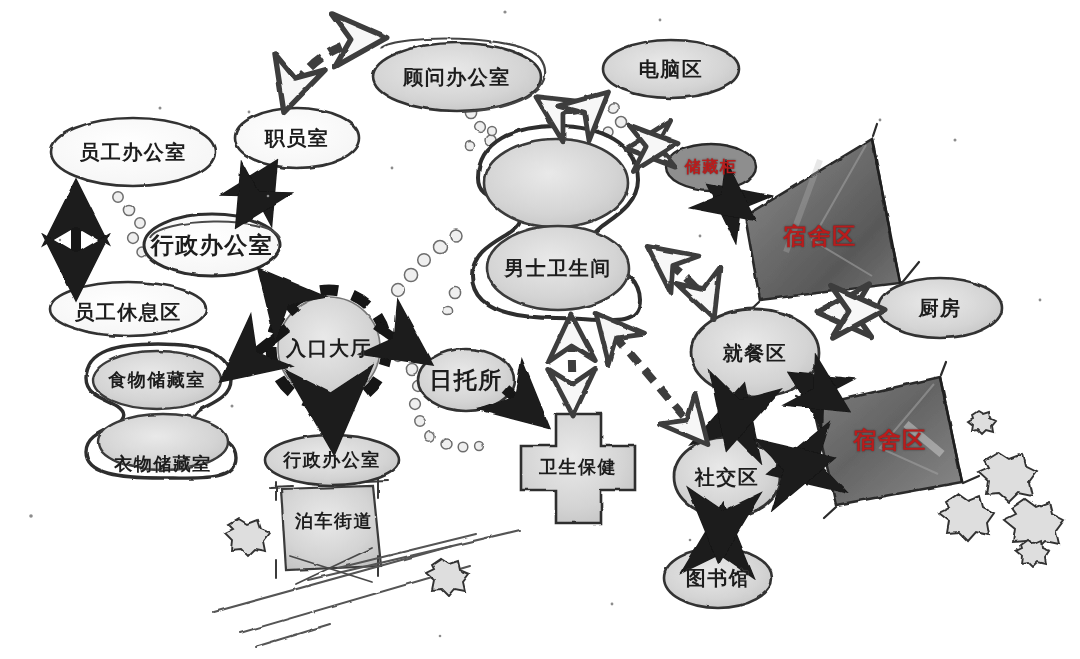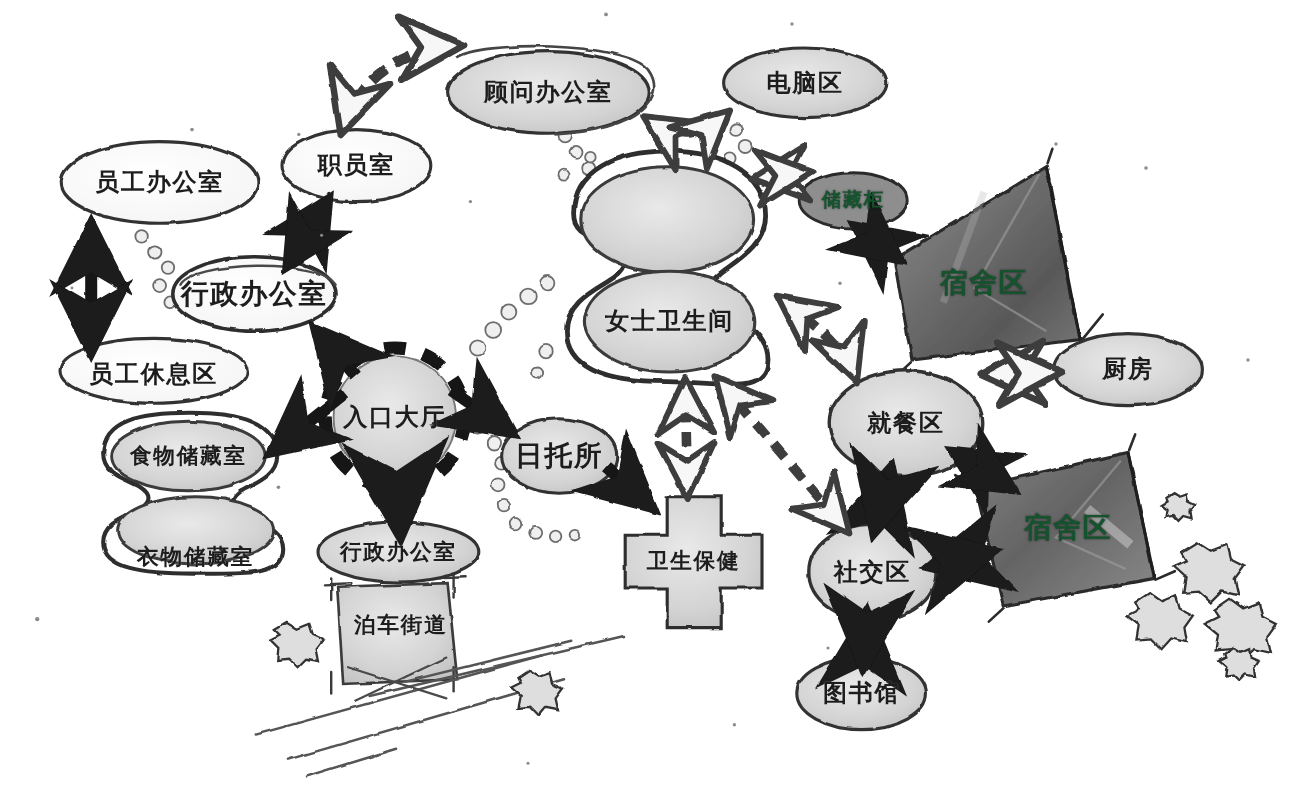--- a/index.html
+++ b/index.html
@@ -16,21 +16,21 @@
   .nodelabel{
     position:absolute;
     transform:translate(-50%,-50%);
     white-space:nowrap;
     color:#1d1d1d;
     font-weight:700;
     letter-spacing:1.5px;
     pointer-events:none;
     text-shadow:0 0 1px rgba(255,255,255,.45);
   }
-  .nodelabel.light{ color:#14532d; text-shadow:0 0 2px rgba(0,0,0,.55); }
+  .nodelabel.light{ color:#b91c1c; text-shadow:0 0 2px rgba(0,0,0,.55); }
   .lbl-20{font-size:20px;}
   .lbl-19{font-size:23px;}
   .lbl-18{font-size:18px;}
   .lbl-16{font-size:16px;}
 </style>
 </head>
 <body>
 
 <div id="stage">
 
@@ -285,21 +285,21 @@
         <circle cx="60" cy="240" r="1.2"></circle>
     </g>
   </svg>
 
   <div class="nodelabel lbl-20" style="left:457px;top:77px">顾问办公室</div>
   <div class="nodelabel lbl-20" style="left:671px;top:69px">电脑区</div>
   <div class="nodelabel lbl-20" style="left:297px;top:138px">职员室</div>
   <div class="nodelabel lbl-20" style="left:133px;top:152px">员工办公室</div>
   <div class="nodelabel lbl-19" style="left:212px;top:245px">行政办公室</div>
   <div class="nodelabel lbl-20" style="left:128px;top:312px">员工休息区</div>
-  <div class="nodelabel lbl-20" style="left:558px;top:268px">女士卫生间</div>
+  <div class="nodelabel lbl-20" style="left:558px;top:268px">男士卫生间</div>
   <div class="nodelabel lbl-16 light" style="left:711px;top:167px">储藏柜</div>
   <div class="nodelabel lbl-19 light" style="left:820px;top:236px">宿舍区</div>
   <div class="nodelabel lbl-20" style="left:940px;top:308px">厨房</div>
   <div class="nodelabel lbl-20" style="left:755px;top:353px">就餐区</div>
   <div class="nodelabel lbl-20" style="left:329px;top:348px">入口大厅</div>
   <div class="nodelabel lbl-18" style="left:157px;top:380px">食物储藏室</div>
   <div class="nodelabel lbl-18" style="left:163px;top:464px">衣物储藏室</div>
   <div class="nodelabel lbl-19" style="left:466px;top:380px">日托所</div>
   <div class="nodelabel lbl-18" style="left:332px;top:460px">行政办公室</div>
   <div class="nodelabel lbl-18" style="left:578px;top:467px">卫生保健</div>

